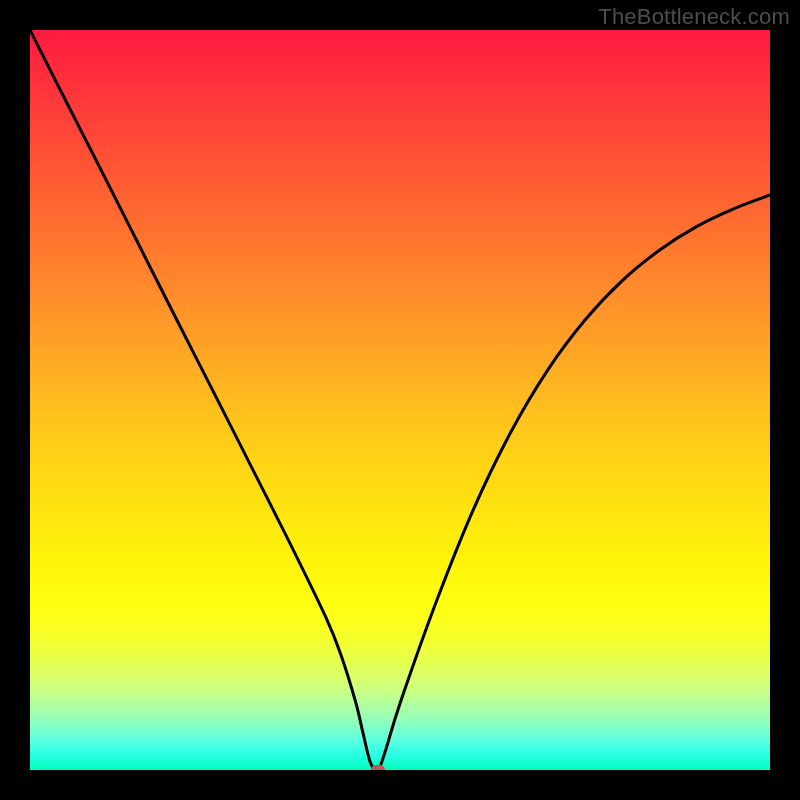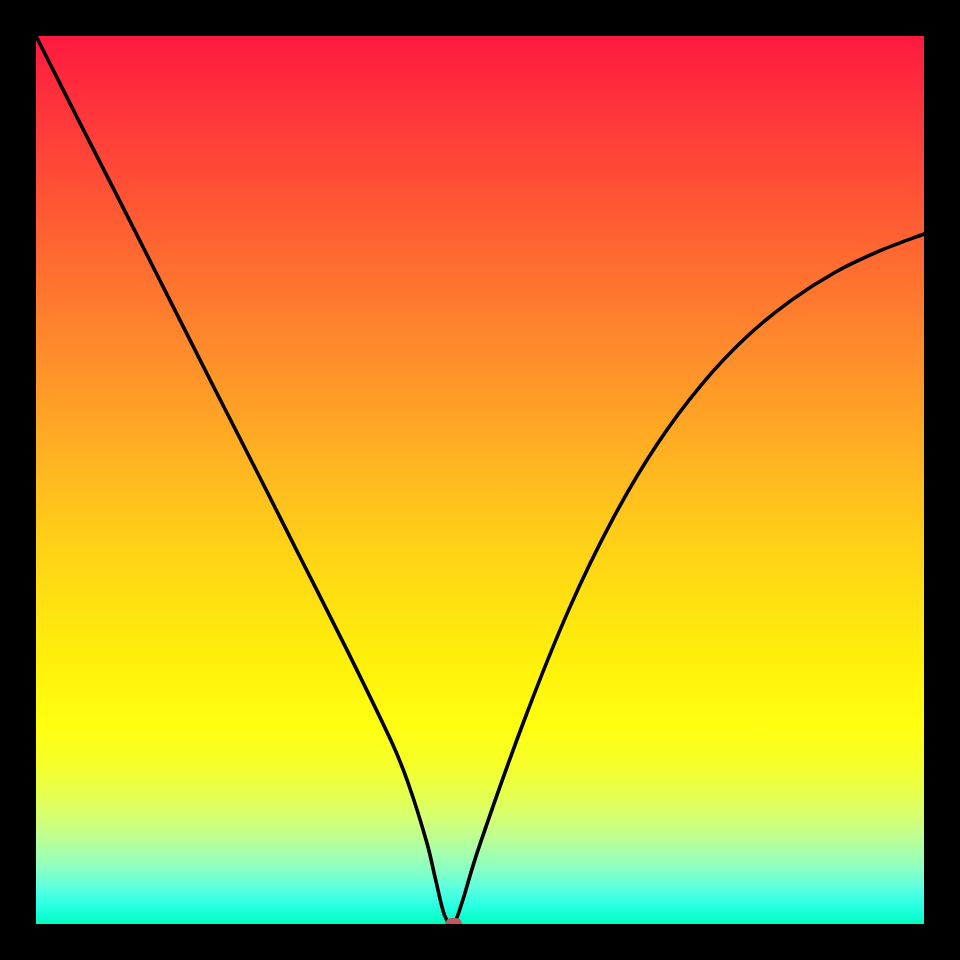--- a/index.html
+++ b/index.html
@@ -72,20 +72,21 @@
     height: 10px;
     background: #bb5a5a;
     border-radius: 5px;
     transform: translate(-50%, -50%);
   }
 </style>
 </head>
 <body>
 
 <div class="frame">
+  <div class="watermark">TheBottleneck.com</div>
 
   <div class="plot">
     <div class="gradient"></div>
     <svg class="curve" viewBox="0 0 740 740" preserveAspectRatio="none">
       <path id="curve-path" fill="none" stroke="#000" stroke-width="3" stroke-linecap="round" stroke-linejoin="round" d="M 0 0 C 6.166666666666667 12.210000000000017, 24.666666666666664 48.96333333333342, 37 73.2600000000001 C 49.333333333333336 97.55666666666679, 61.666666666666664 121.48333333333345, 74 145.7800000000001 C 86.33333333333333 170.07666666666674, 98.66666666666667 194.61999999999998, 111 219.03999999999996 C 123.33333333333333 243.45999999999995, 135.66666666666666 268.00333333333333, 148 292.3 C 160.33333333333334 316.5966666666667, 172.66666666666666 340.5233333333333, 185 364.82 C 197.33333333333334 389.1166666666667, 209.66666666666666 413.66, 222 438.08000000000004 C 234.33333333333334 462.50000000000006, 246.66666666666666 486.42666666666673, 259 511.34000000000003 C 271.3333333333333 536.2533333333333, 287.3666666666667 568.6899999999999, 296 587.56 C 304.6333333333333 606.43, 305.8666666666667 610.5, 310.8 624.56 C 315.73333333333335 638.6199999999999, 321.90000000000003 658.8466666666666, 325.6 671.92 C 329.3 684.9933333333333, 330.5333333333333 692.8866666666667, 333 703 C 335.4666666666667 713.1133333333333, 337.9333333333334 726.4333333333334, 340.40000000000003 732.6 C 342.8666666666667 738.7666666666667, 345.3333333333333 741.85, 347.79999999999995 740 C 350.2666666666666 738.15, 351.5 732.6, 355.2 721.5 C 358.9 710.4, 361.3666666666667 698.6833333333333, 370 673.4 C 378.6333333333333 648.1166666666667, 394.66666666666674 602.3599999999999, 407.00000000000006 569.8 C 419.33333333333337 537.24, 431.6666666666667 506.0366666666667, 444 478.04 C 456.3333333333333 450.04333333333335, 468.6666666666667 424.8833333333333, 481 401.82 C 493.3333333333333 378.75666666666666, 505.6666666666667 358.2833333333333, 518 339.65999999999997 C 530.3333333333334 321.03666666666663, 542.6666666666666 304.88, 555 290.08 C 567.3333333333334 275.28, 579.6666666666666 262.4533333333334, 592 250.86000000000007 C 604.3333333333334 239.26666666666674, 616.6666666666666 229.52333333333334, 629 220.51999999999998 C 641.3333333333334 211.51666666666662, 653.6666666666666 203.74666666666658, 666 196.83999999999992 C 678.3333333333334 189.93333333333325, 690.6666666666666 184.38333333333335, 703 179.08000000000004 C 715.3333333333334 173.77666666666673, 733.8333333333334 167.36333333333332, 740 165.01999999999998"></path>
     </svg>
     <div class="marker" id="min-marker" style="left: 347.8px; top: 740px;"></div>
   </div>
 </div>
 

